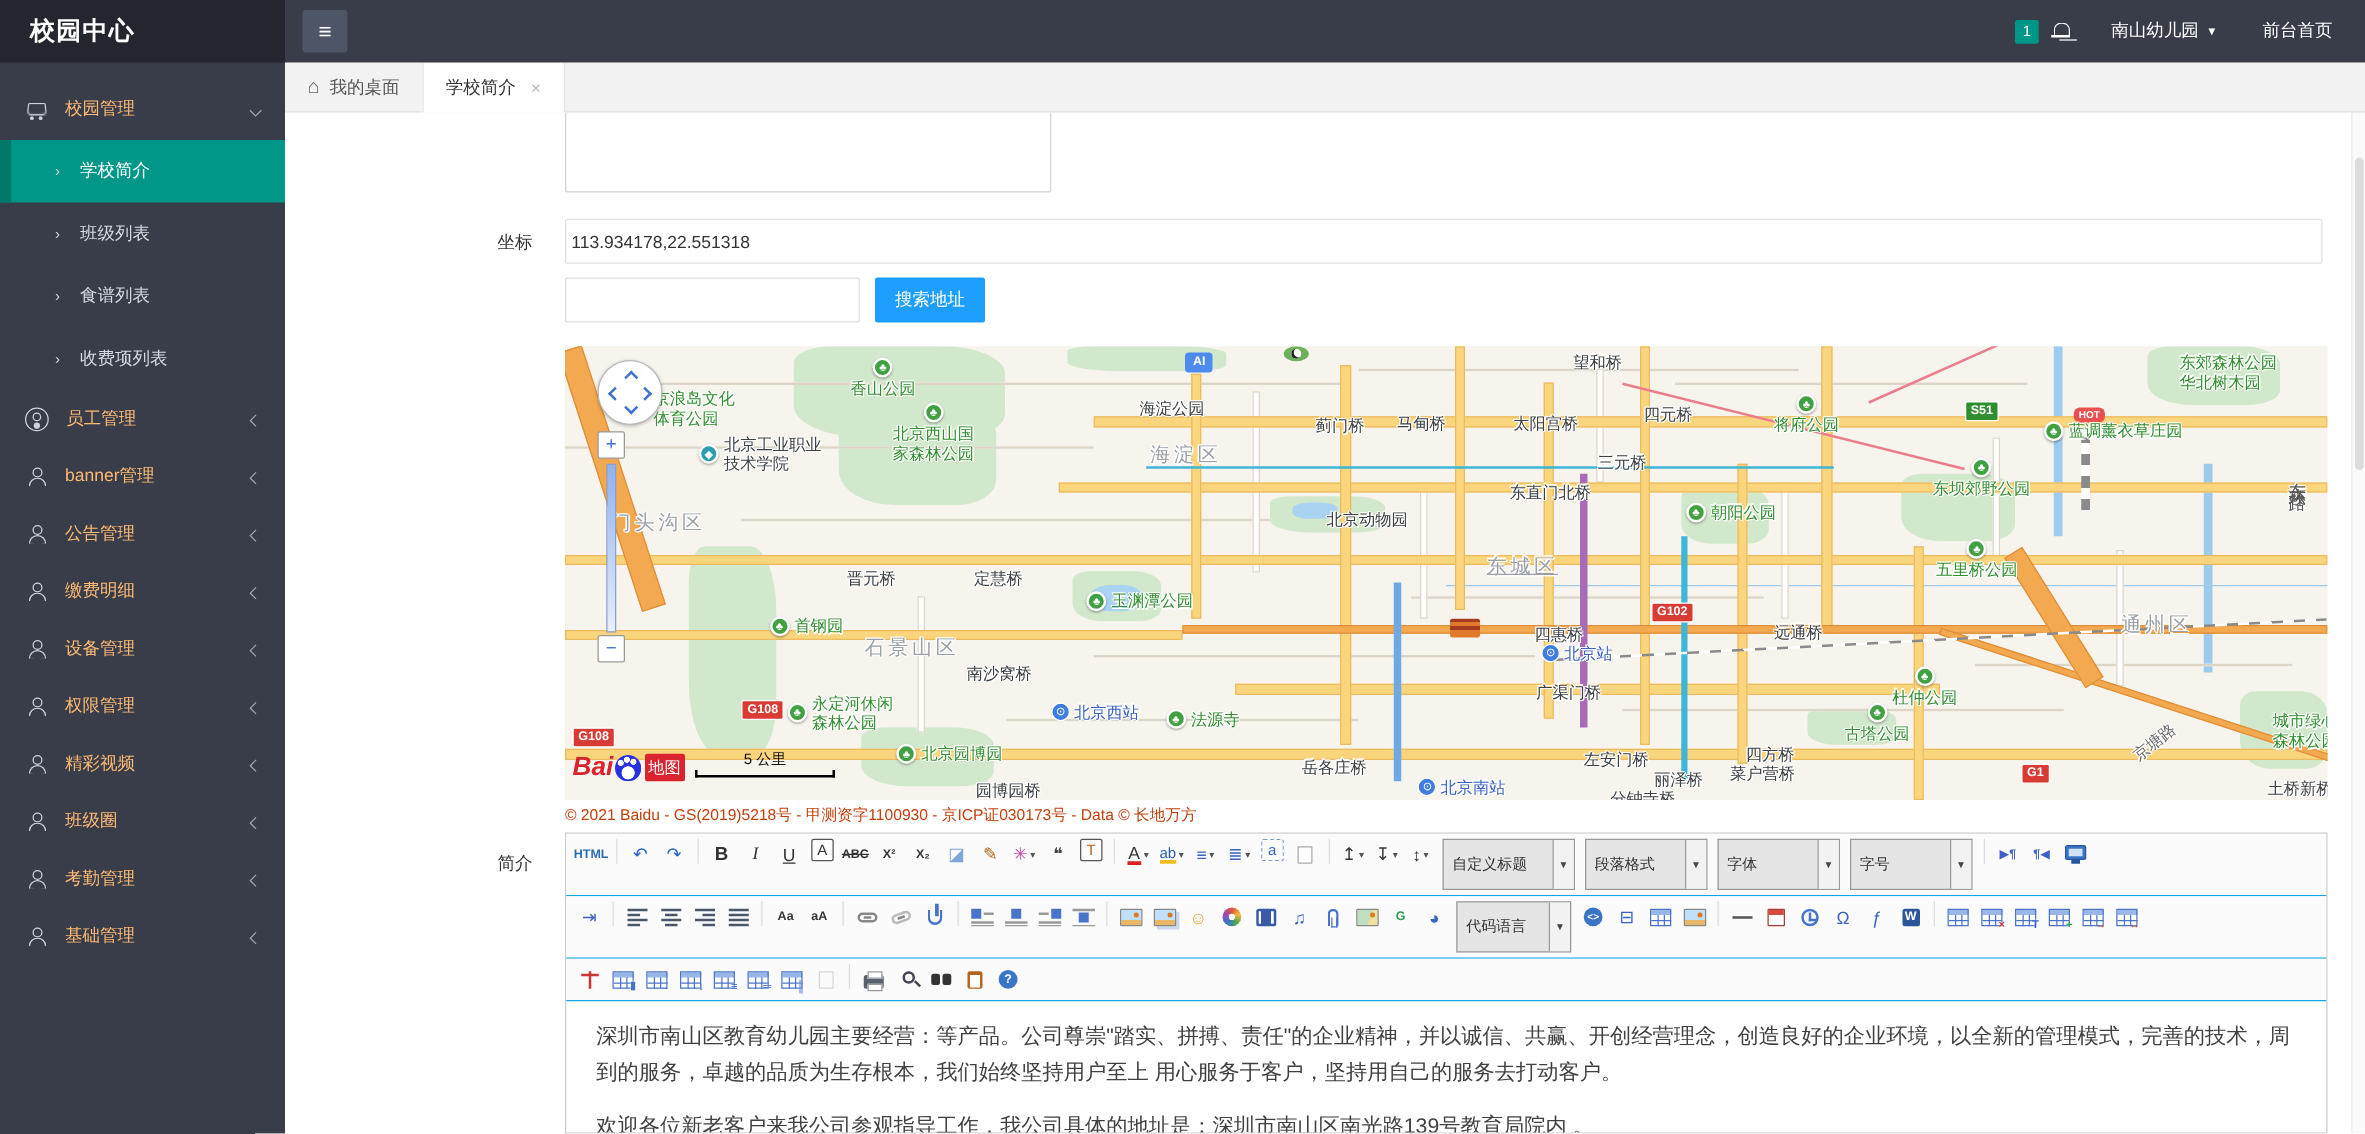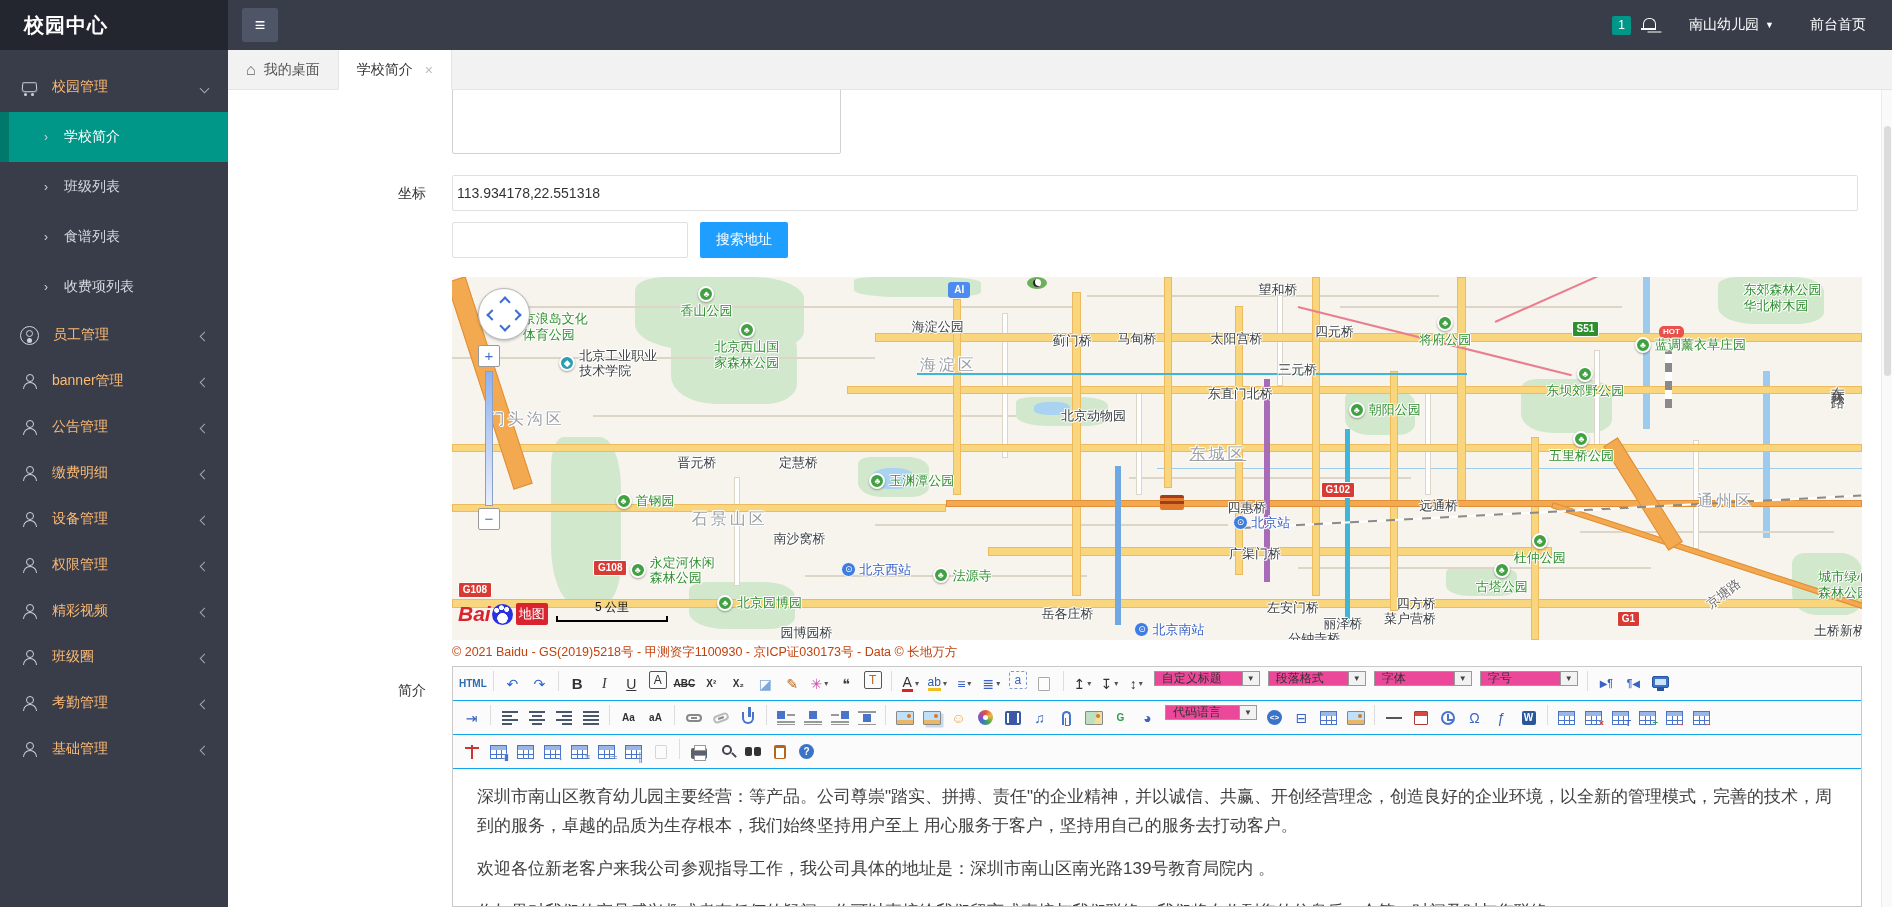--- a/index.html
+++ b/index.html
@@ -165,21 +165,21 @@
   .tbi.bld{font-weight:bold;font-size:15px}
   .tbi.ita{font-style:italic;font-family:"Liberation Serif","DejaVu Serif",serif}
   .tbi.und{text-decoration:underline}
   .tbi.strike{text-decoration:line-through}
   .tbi.box{border:1px solid #555;min-width:18px;height:18px;margin:0 3px;font-size:12px}
   .tbi.boxd{border:1px dashed #7a9ad0;min-width:18px;height:18px;margin:0 3px;font-size:12px}
   .tbi .crt{font-size:8px;color:#555;margin-left:2px}
   .tbi.fcol span.a{border-bottom:3px solid #d22;line-height:1;padding:0 1px}
   .tbi.hcol span.a{border-bottom:3px solid #f0c020;line-height:1;font-size:12px;color:#2a5caa}
   .tsep{width:1px;height:20px;background:#ddd;margin:0 4px;flex:none}
-  .tsel{height:15px;border:1px solid #9a9a9a;background:#ec4899;display:inline-flex;align-items:center;
+  .tsel{height:41px;border:1px solid #9a9a9a;background:#e5e5e5;display:inline-flex;align-items:center;
     font-size:12px;color:#333;padding-left:7px;margin:0 3px;cursor:pointer;flex:none}
   .tsel .arr{width:17px;height:100%;border-left:1px solid #9a9a9a;display:flex;align-items:center;
     justify-content:center;font-size:8px;color:#444;margin-left:auto;background:#f2f2f2}
   
   .i-al,.i-ac,.i-ar,.i-aj{width:16px;height:14px;background-repeat:no-repeat}
   .i-al{background-image:linear-gradient(#49576b,#49576b),linear-gradient(#49576b,#49576b),linear-gradient(#49576b,#49576b),linear-gradient(#49576b,#49576b);
     background-size:16px 2px,10px 2px,16px 2px,10px 2px;background-position:0 0,0 4px,0 8px,0 12px}
   .i-ac{background-image:linear-gradient(#49576b,#49576b),linear-gradient(#49576b,#49576b),linear-gradient(#49576b,#49576b),linear-gradient(#49576b,#49576b);
     background-size:16px 2px,10px 2px,16px 2px,10px 2px;background-position:0 0,3px 4px,0 8px,3px 12px}
   .i-ar{background-image:linear-gradient(#49576b,#49576b),linear-gradient(#49576b,#49576b),linear-gradient(#49576b,#49576b),linear-gradient(#49576b,#49576b);

